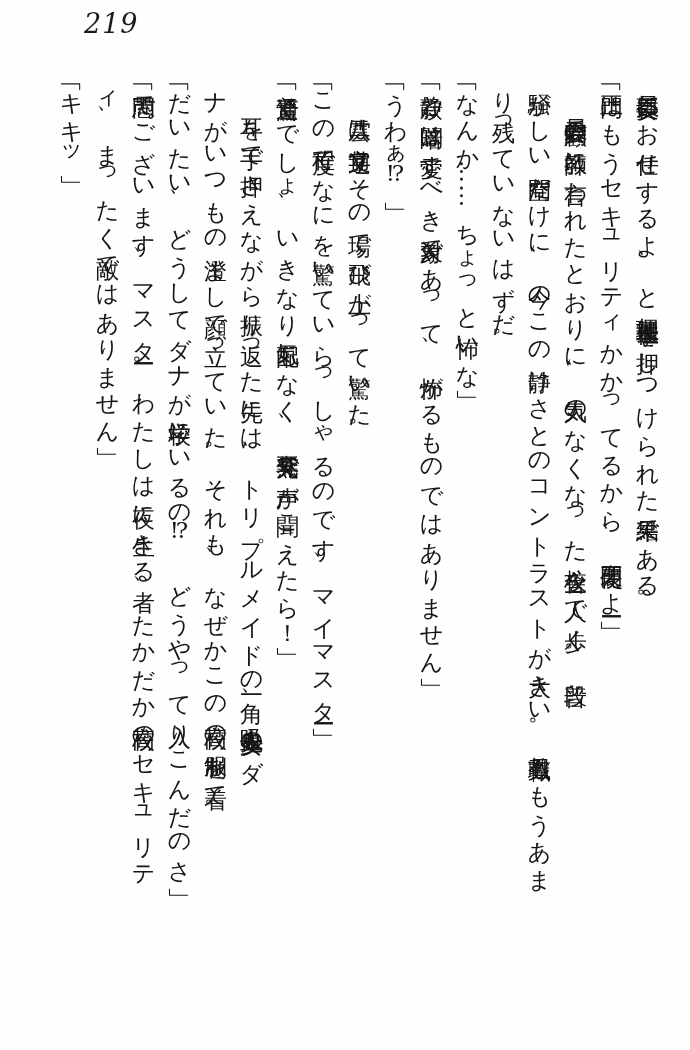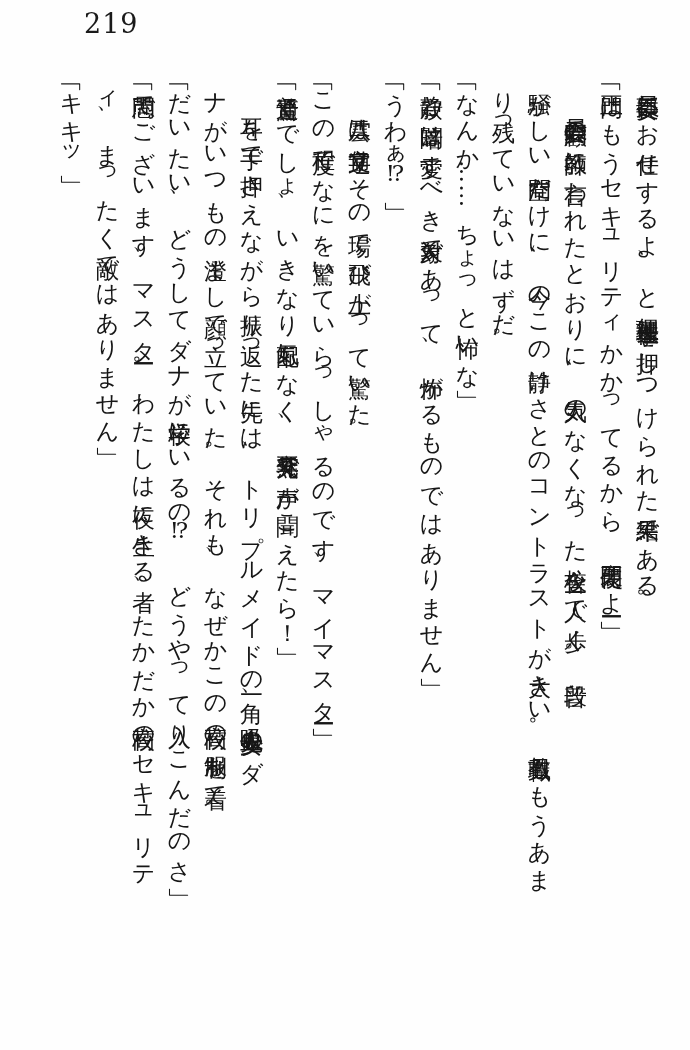--- a/index.html
+++ b/index.html
@@ -14,20 +14,21 @@
     background: #fefefe;
     overflow: hidden;
     font-family: "DejaVu Serif", "Liberation Serif", serif;
     color: #161616;
   }
   .page-number {
     position: absolute;
     left: 84px;
     top: 8px;
     font-size: 27px;
+    font-style: italic;
     letter-spacing: 1px;
     color: #1a1a1a;
   }
   .text-area {
     position: absolute;
     top: 76px;
     right: 24px;
     height: 940px;
     writing-mode: vertical-rl;
     text-orientation: mixed;

